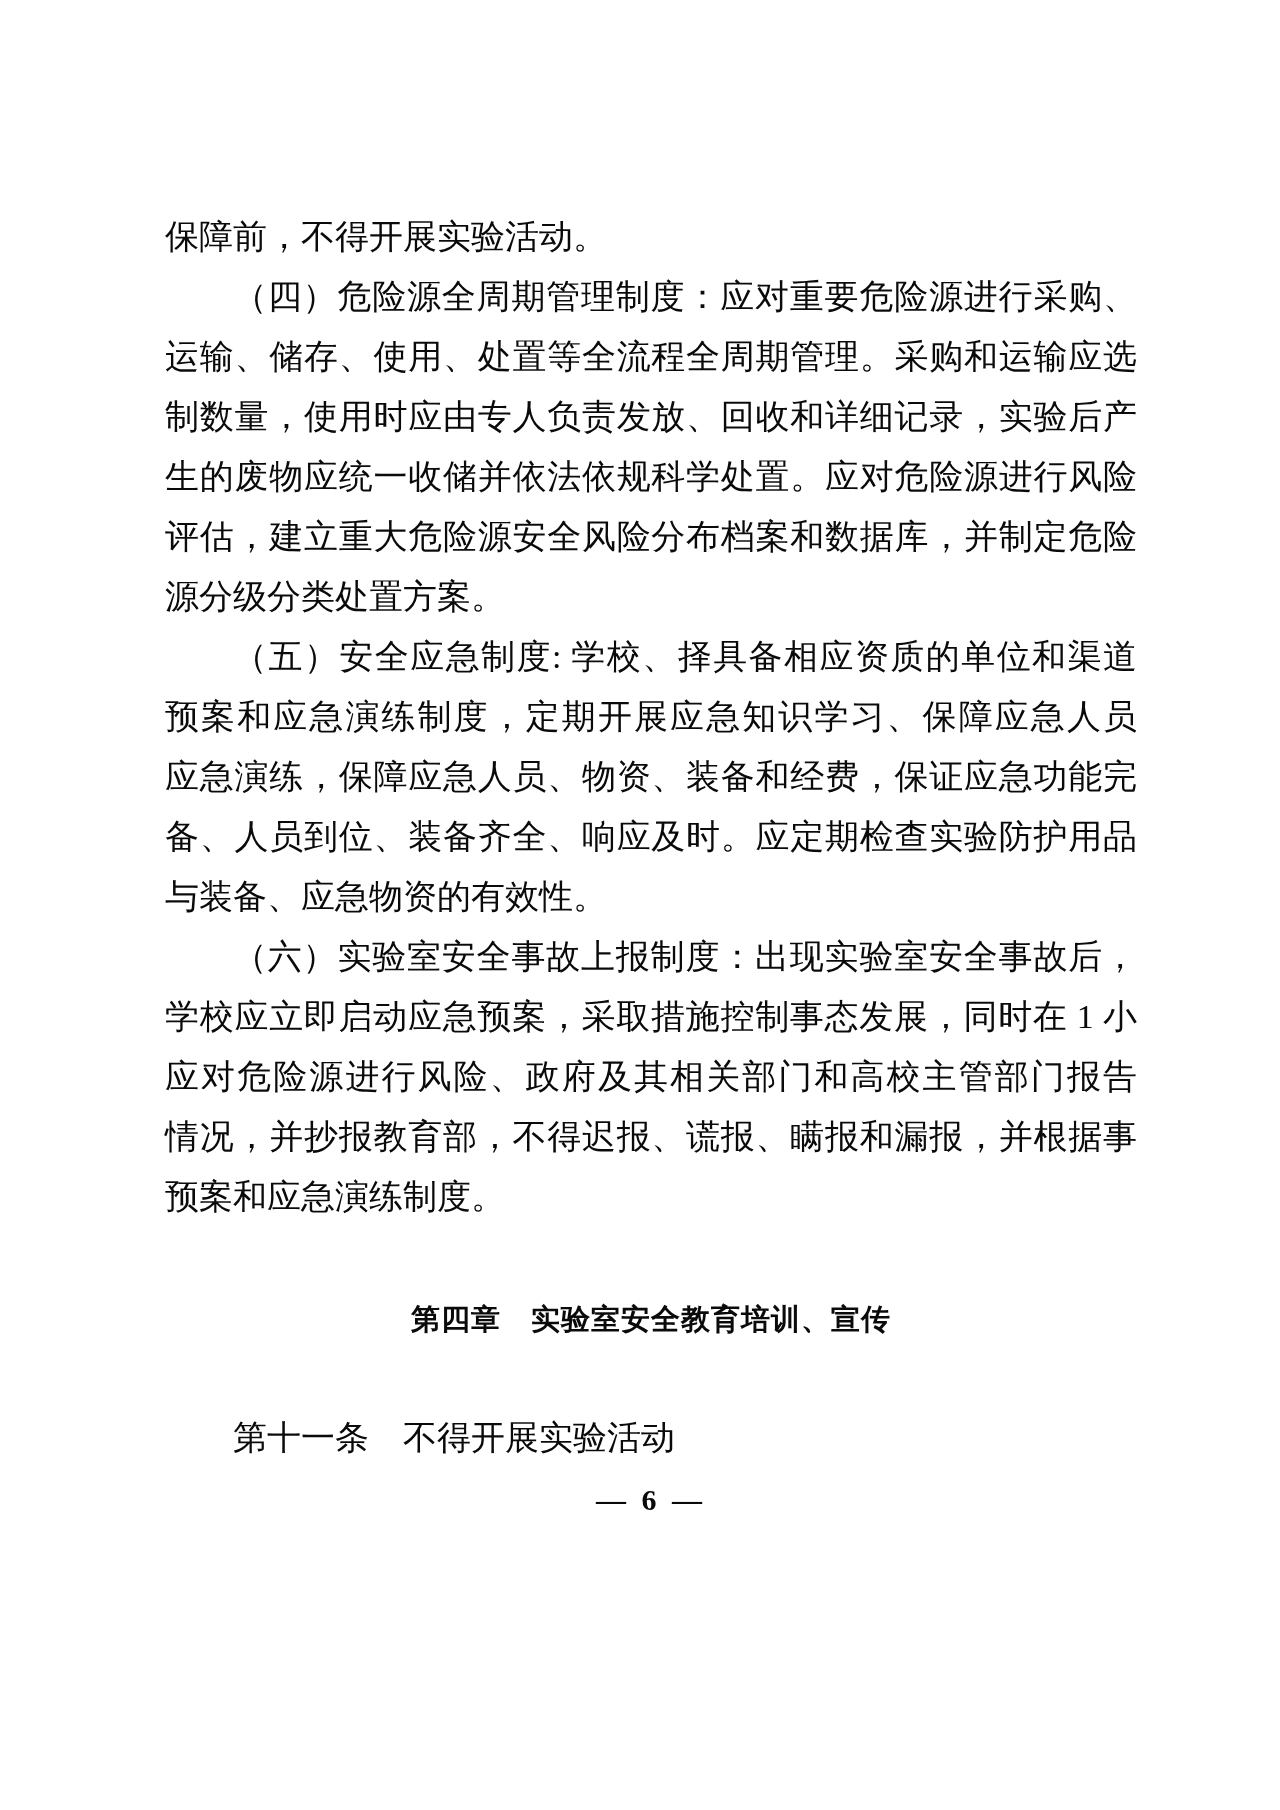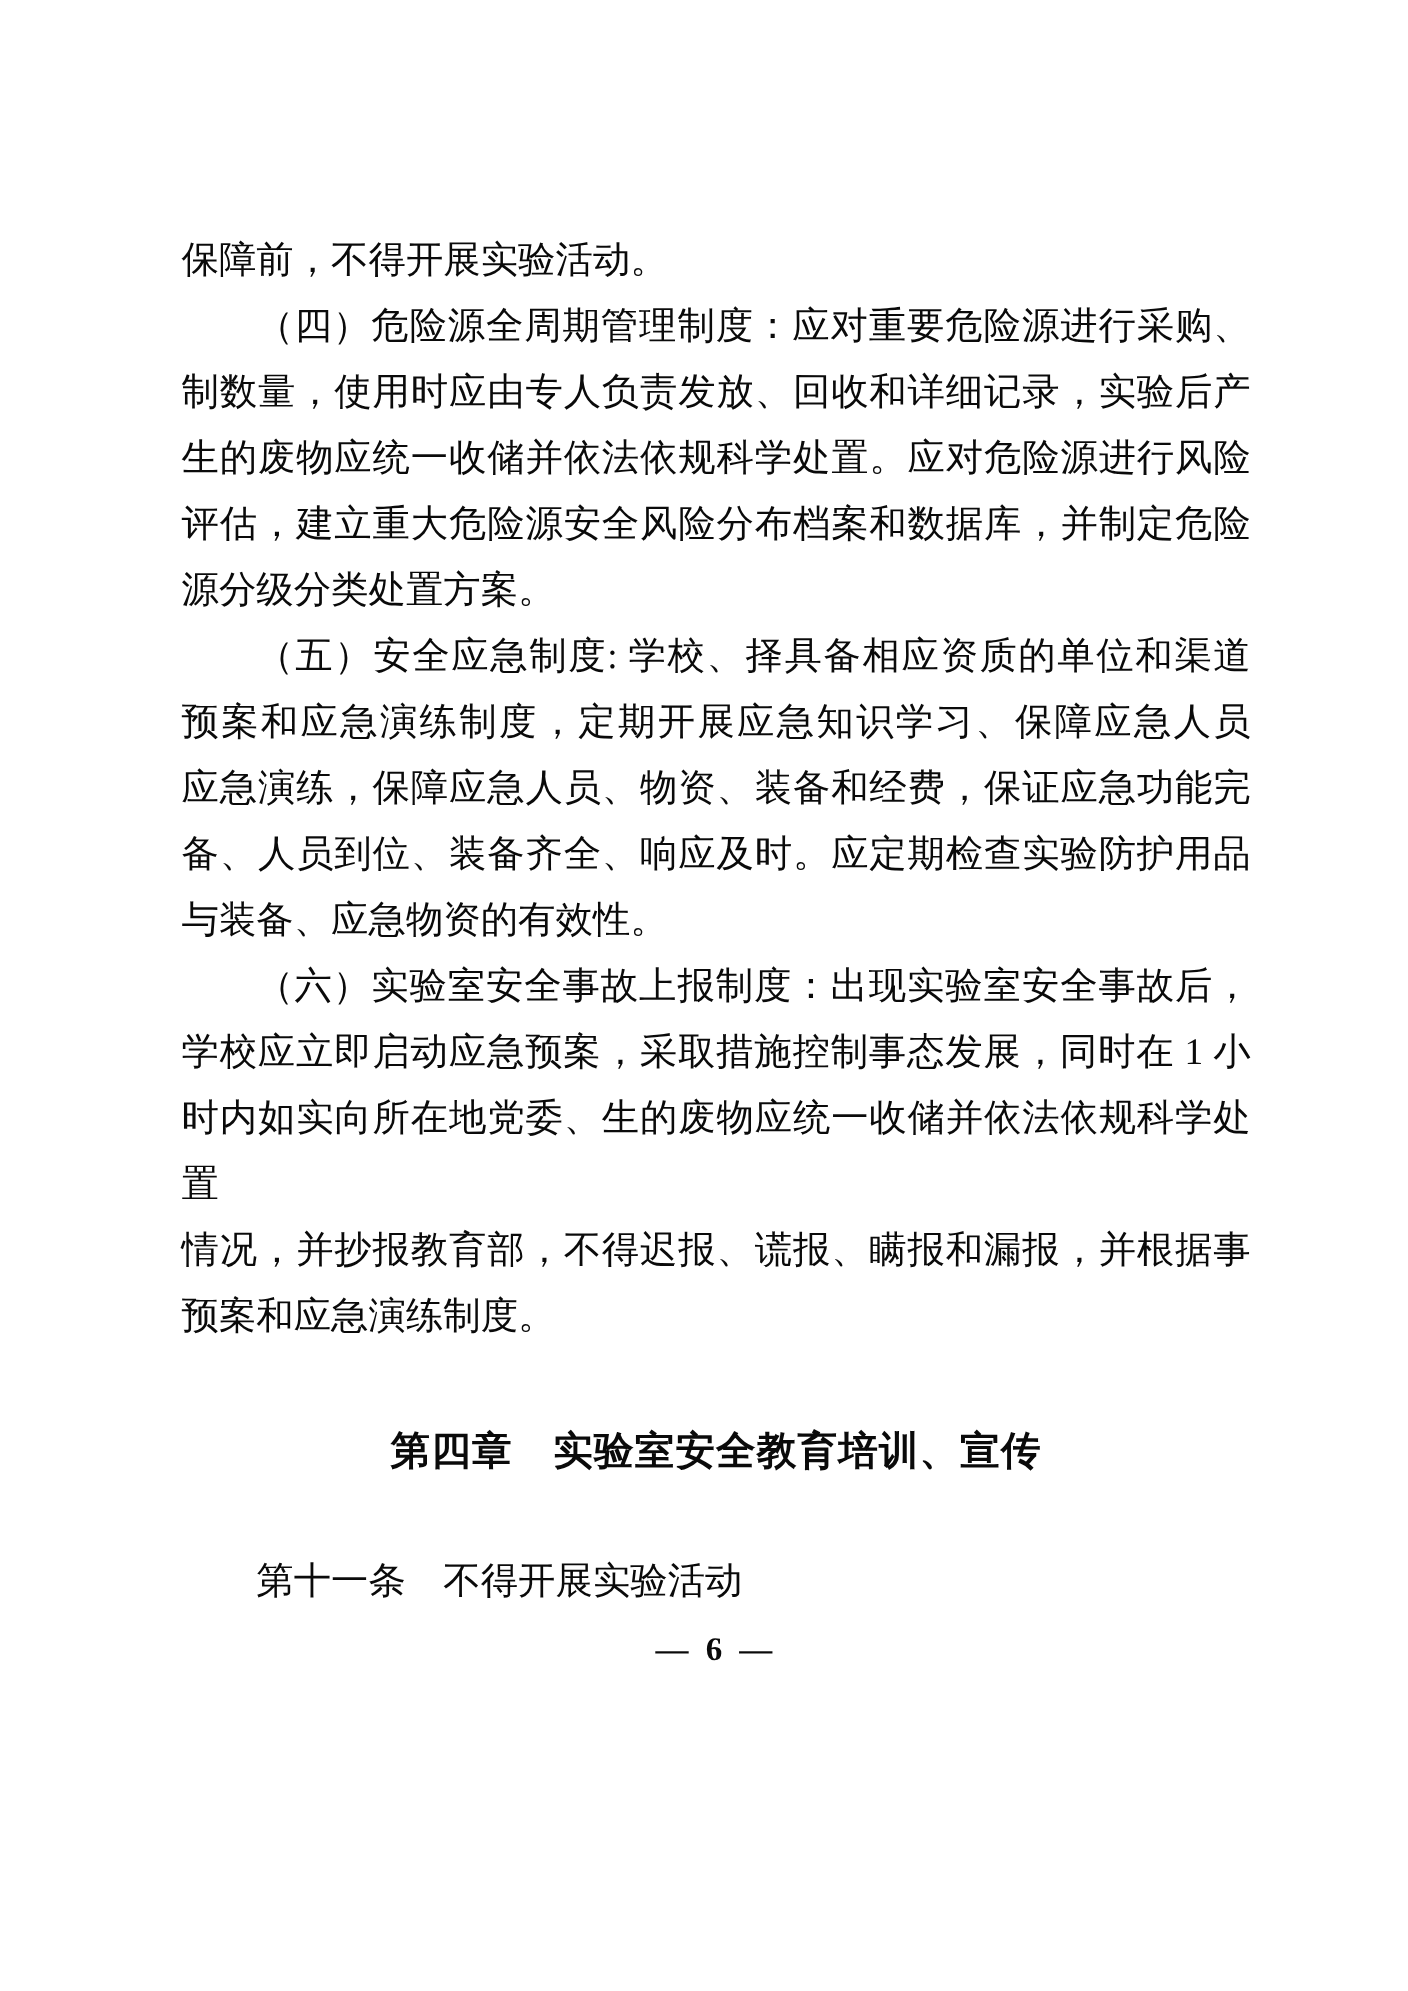--- a/index.html
+++ b/index.html
@@ -24,21 +24,21 @@
     text-align: justify;
     text-align-last: justify;
     text-justify: distribute;
   }
   .line.short { text-align-last: left; }
   .line.indent { text-indent: 68px; }
   .chapter-heading {
     margin-top: 62px;
     font-family: "Liberation Sans", "DejaVu Sans", sans-serif;
     font-weight: 700;
-    font-size: 36px;
+    font-size: 29px;
     line-height: 60px;
     text-align: center;
     letter-spacing: 1px;
   }
   .article-line { margin-top: 59px; }
   .footer {
     margin-top: 10px;
     text-align: center;
     font-size: 30px;
     line-height: 44px;
@@ -47,32 +47,33 @@
   }
 </style>
 </head>
 <body>
 
 <div class="page">
   <div class="body-text">
 
     <div class="line short">保障前，不得开展实验活动。</div>
     <div class="line indent">（四）危险源全周期管理制度：应对重要危险源进行采购、</div>
+    <div class="line">运输、储存、使用、处置等全流程全周期管理。采购和运输应选</div>
     <div class="line">制数量，使用时应由专人负责发放、回收和详细记录，实验后产</div>
     <div class="line">生的废物应统一收储并依法依规科学处置。应对危险源进行风险</div>
     <div class="line">评估，建立重大危险源安全风险分布档案和数据库，并制定危险</div>
     <div class="line short">源分级分类处置方案。</div>
     <div class="line indent">（五）安全应急制度: 学校、择具备相应资质的单位和渠道</div>
     <div class="line">预案和应急演练制度，定期开展应急知识学习、保障应急人员</div>
     <div class="line">应急演练，保障应急人员、物资、装备和经费，保证应急功能完</div>
     <div class="line">备、人员到位、装备齐全、响应及时。应定期检查实验防护用品</div>
     <div class="line short">与装备、应急物资的有效性。</div>
     <div class="line indent">（六）实验室安全事故上报制度：出现实验室安全事故后，</div>
     <div class="line">学校应立即启动应急预案，采取措施控制事态发展，同时在 1 小</div>
-    <div class="line">时内如实向所在地党委、生的废物应统一收储并依法依规科学处置</div>
+    <div class="line">应对危险源进行风险、政府及其相关部门和高校主管部门报告</div>
     <div class="line">情况，并抄报教育部，不得迟报、谎报、瞒报和漏报，并根据事</div>
     <div class="line short">预案和应急演练制度。</div>
 
     <div class="chapter-heading">第四章　实验室安全教育培训、宣传</div>
 
     <div class="line short indent article-line">第十一条　不得开展实验活动</div>
 
     <div class="footer">— 6 —</div>
   </div>
 </div>

